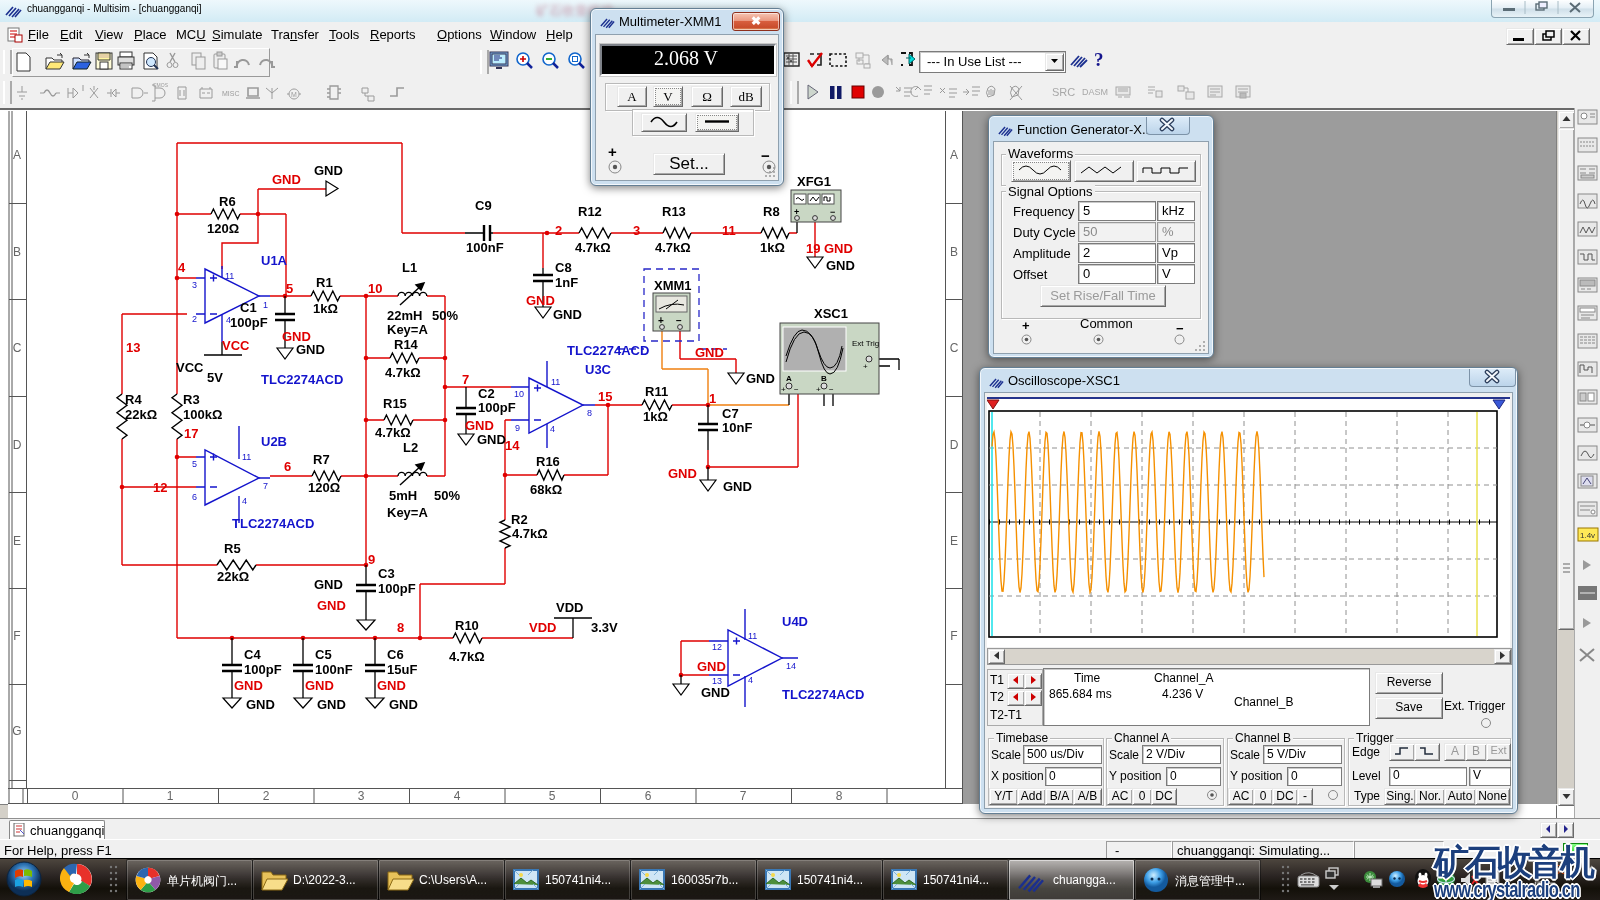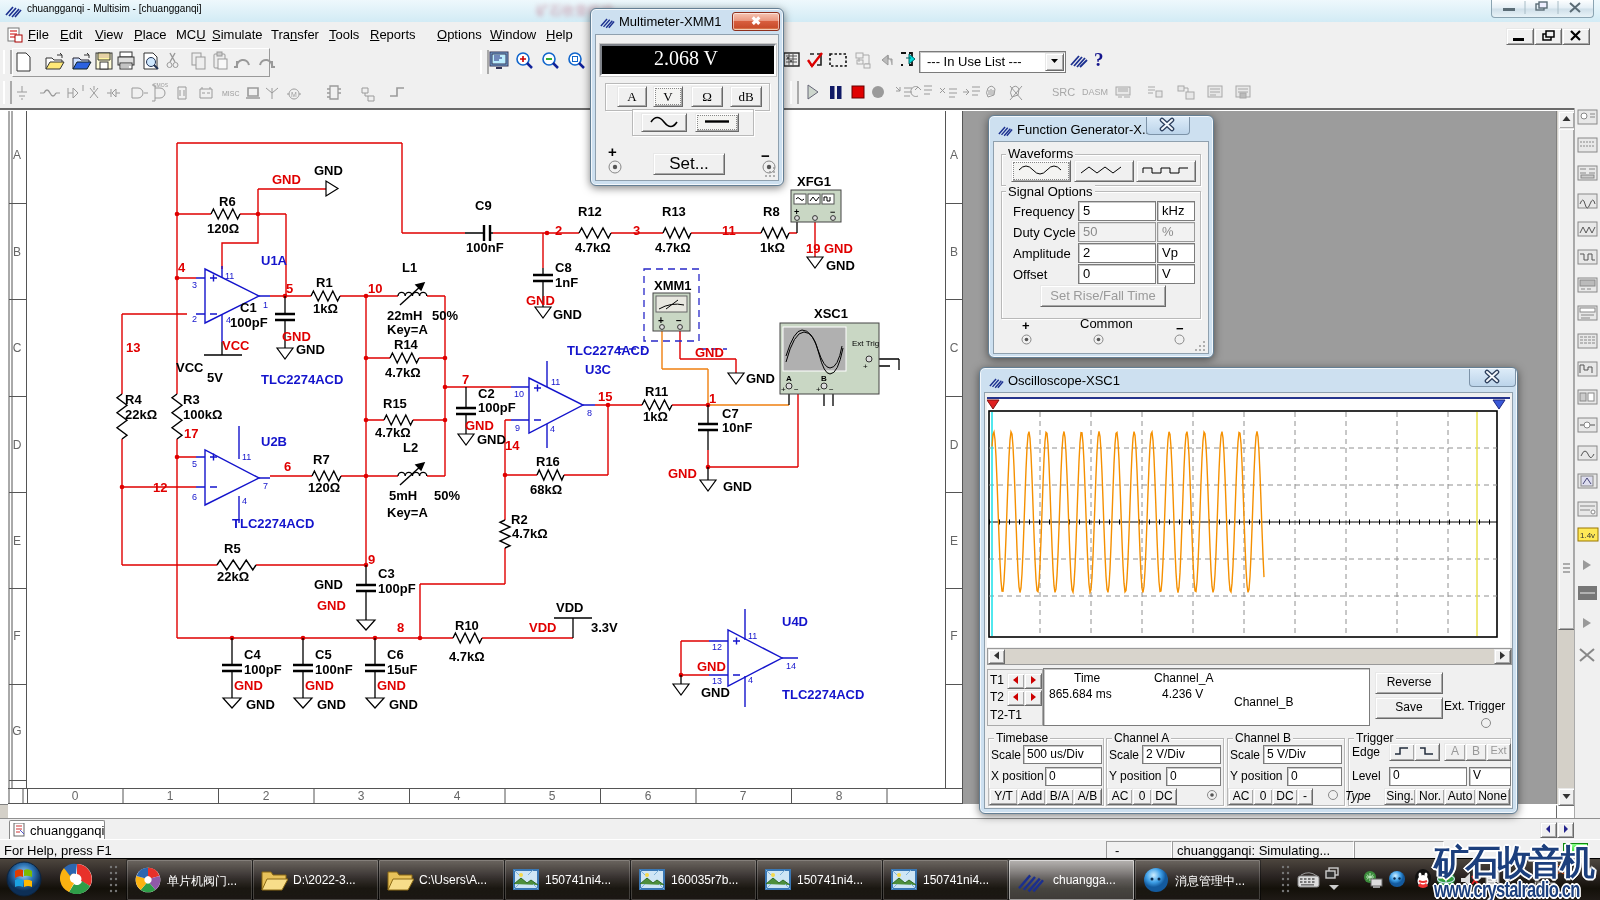--- a/index.html
+++ b/index.html
@@ -1014,21 +1014,21 @@
   <div class="a btn" style="left:459px;top:350px;width:20px;height:16px;color:#999;">A</div>
   <div class="a btn" style="left:480px;top:350px;width:20px;height:16px;color:#999;">B</div>
   <div class="a btn" style="left:501px;top:350px;width:23px;height:16px;color:#999;font-size:11px;">Ext</div>
   <div class="a" style="left:367px;top:376px;">Level</div>
   <div class="a fld" style="left:404px;top:374px;width:76px;height:17px;">
         <div class="a" style="left:3px;top:0;">0</div>
       </div>
   <div class="a fld" style="left:484px;top:374px;width:40px;height:17px;">
         <div class="a" style="left:3px;top:0;">V</div>
       </div>
-  <div class="a" style="left:360px;top:396px;font-style:italic;">Type</div>
+  <div class="a" style="left:369px;top:396px;">Type</div>
   <div class="a btn" style="left:399px;top:395px;width:30px;height:15px;font-size:12px;">Sing.</div>
   <div class="a btn" style="left:430px;top:395px;width:28px;height:15px;font-size:12px;">Nor.</div>
   <div class="a btn" style="left:459px;top:395px;width:30px;height:15px;font-size:12px;">Auto</div>
   <div class="a btn" style="left:490px;top:395px;width:33px;height:15px;font-size:12px;">None</div>
  </div>
 </div>
 
 <div class="a tb" style="left:0;top:818px;width:1600px;height:21px;border-top:1px solid #909090;">
  <div class="a" style="left:9px;top:1px;width:94px;height:19px;background:#fff;border:1px solid #888;border-bottom:none;border-radius:2px 2px 0 0;">
   <svg class="a" style="left:3px;top:2px" width="14" height="14" viewBox="0 0 14 14">

